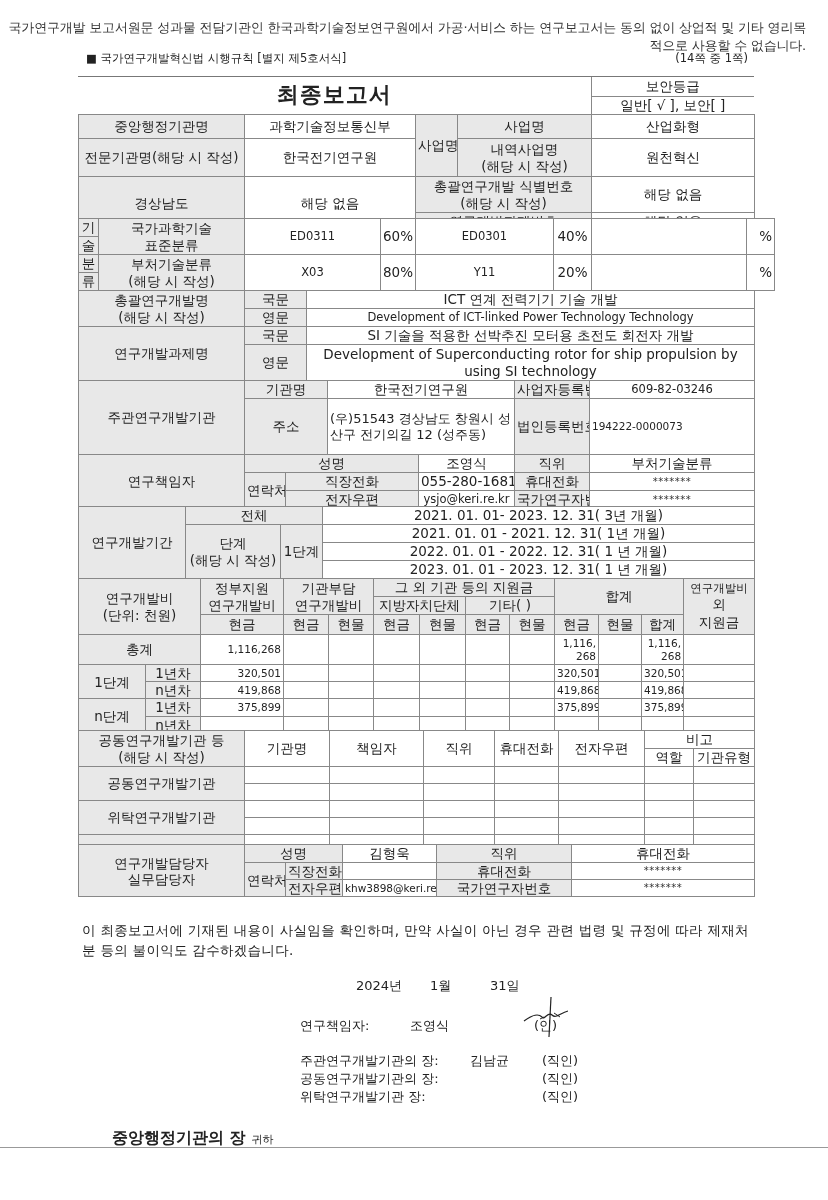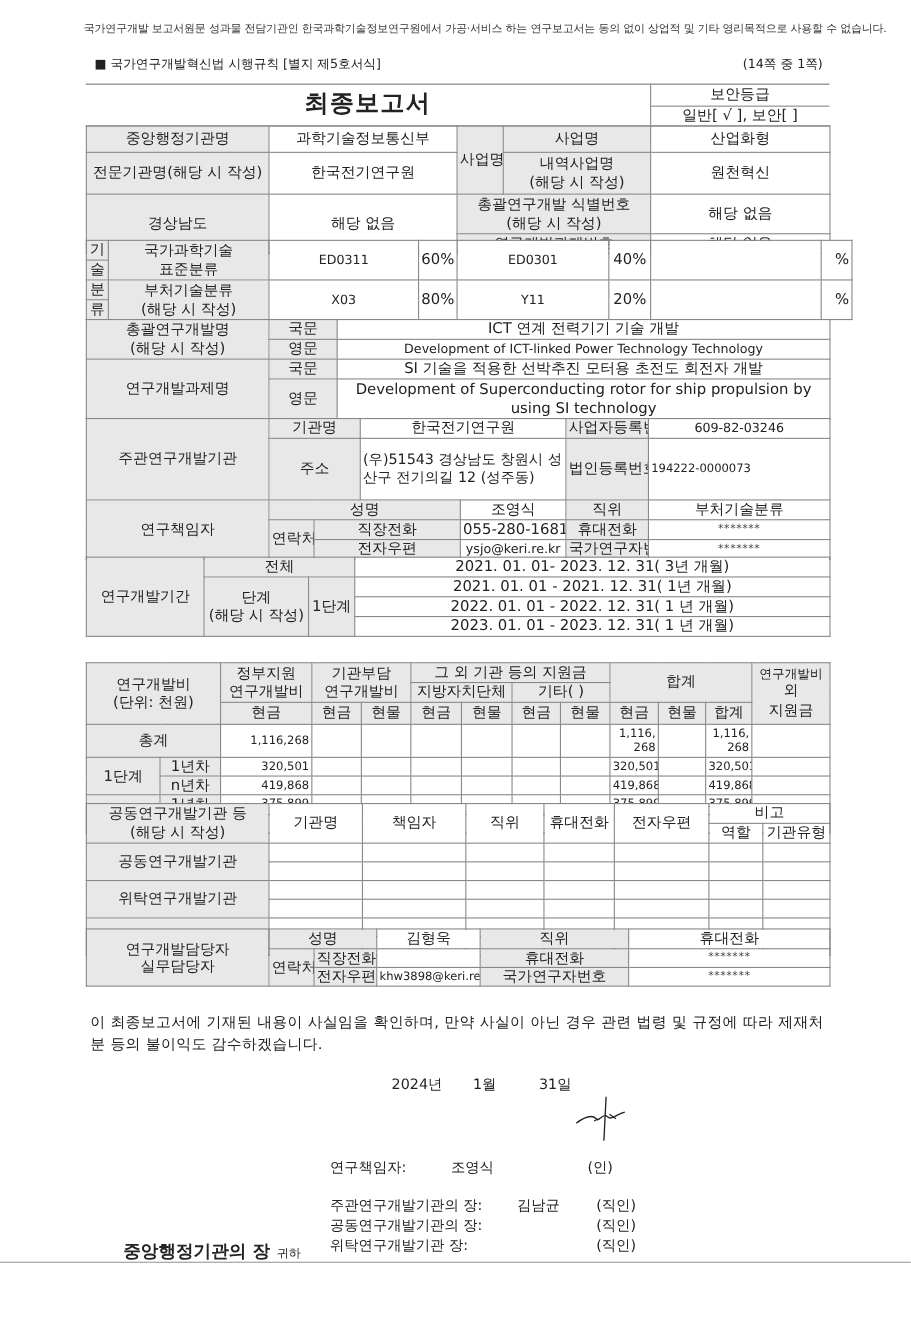--- a/index.html
+++ b/index.html
@@ -1,38 +1,38 @@
 <!DOCTYPE html>
 <html><head>
 <meta charset="utf-8">
 <style>
   html, body { margin:0; padding:0; background:#ffffff; }
   body { width:828px; height:1200px; position:relative; overflow:hidden;
          font-family:"DejaVu Sans", "Liberation Sans", sans-serif; color:#222; }
   .abs { position:absolute; }
-  .notice { left:0; right:22px; top:19px; text-align:right; font-size:10px; color:#333; letter-spacing:-0.2px; }
+  .notice { left:0; right:22px; top:19px; text-align:right; font-size:13px; color:#333; letter-spacing:-0.2px; }
   .form-ref { left:86px; top:51px; font-size:11.5px; color:#222; }
   .page-ref { right:80px; top:51px; font-size:11.5px; color:#222; }
   .top-rule { left:78px; width:676px; top:76px; height:0; border-top:1.5px solid #777; }
 
   table.grid { position:absolute; border-collapse:collapse; table-layout:fixed; font-size:13.5px; }
   table.grid td { border:1px solid #888; text-align:center; vertical-align:middle; padding:0 2px; line-height:1.2; overflow:hidden; white-space:nowrap; }
   table.grid td.g { background:#e8e8e8; }
   table.grid td.w { background:#ffffff; }
   td.wrap { white-space:normal !important; }
   td.left { text-align:left !important; }
   td.right { text-align:right !important; }
   .sm { font-size:11.5px; }
   .xs { font-size:10.5px; }
   .stars { font-size:10px; letter-spacing:0.5px; color:#333; }
   .title { font-size:22px; font-weight:bold; letter-spacing:1px; }
 
   .declaration { left:82px; top:920px; width:670px; font-size:13.5px; line-height:20px; letter-spacing:0.3px; }
   .date { top:977px; font-size:13px; }
-  .sig-row { font-size:13px;margin-top:35px; }
+  .sig-row { font-size:13px; }
   .signature { left:518px; top:995px; width:60px; height:44px; }
   .addressee { left:112px; top:1128px; font-size:16px; font-weight:bold; }
   .addressee span.suffix { font-size:11px; font-weight:normal; margin-left:6px; }
   .bottom-rule { left:0; width:828px; top:1147px; border-top:1.5px solid #999; }
 </style>
 </head>
 <body>
 
 <div class="abs notice">국가연구개발 보고서원문 성과물 전담기관인 한국과학기술정보연구원에서 가공·서비스 하는 연구보고서는 동의 없이 상업적 및 기타 영리목적으로 사용할 수 없습니다.</div>
 <div class="abs form-ref">■ 국가연구개발혁신법 시행규칙 [별지 제5호서식]</div>
@@ -244,21 +244,21 @@
   </tr>
   <tr style="height:18px">
     <td class="w">2022. 01. 01 - 2022. 12. 31( 1 년 개월)</td>
   </tr>
   <tr style="height:18px">
     <td class="w">2023. 01. 01 - 2023. 12. 31( 1 년 개월)</td>
   </tr>
 </tbody>
   </table>
 
-<table class="grid" style="left:78px; top:578px; width:676px;margin-top:24px;">
+<table class="grid" style="left:78px; top:578px; width:676px;">
   <colgroup>
     <col style="width:67px">
       <col style="width:55px">
       <col style="width:83px">
     <col style="width:45px">
       <col style="width:45px">
     <col style="width:46px">
       <col style="width:46px">
     <col style="width:44px">
       <col style="width:45px">

